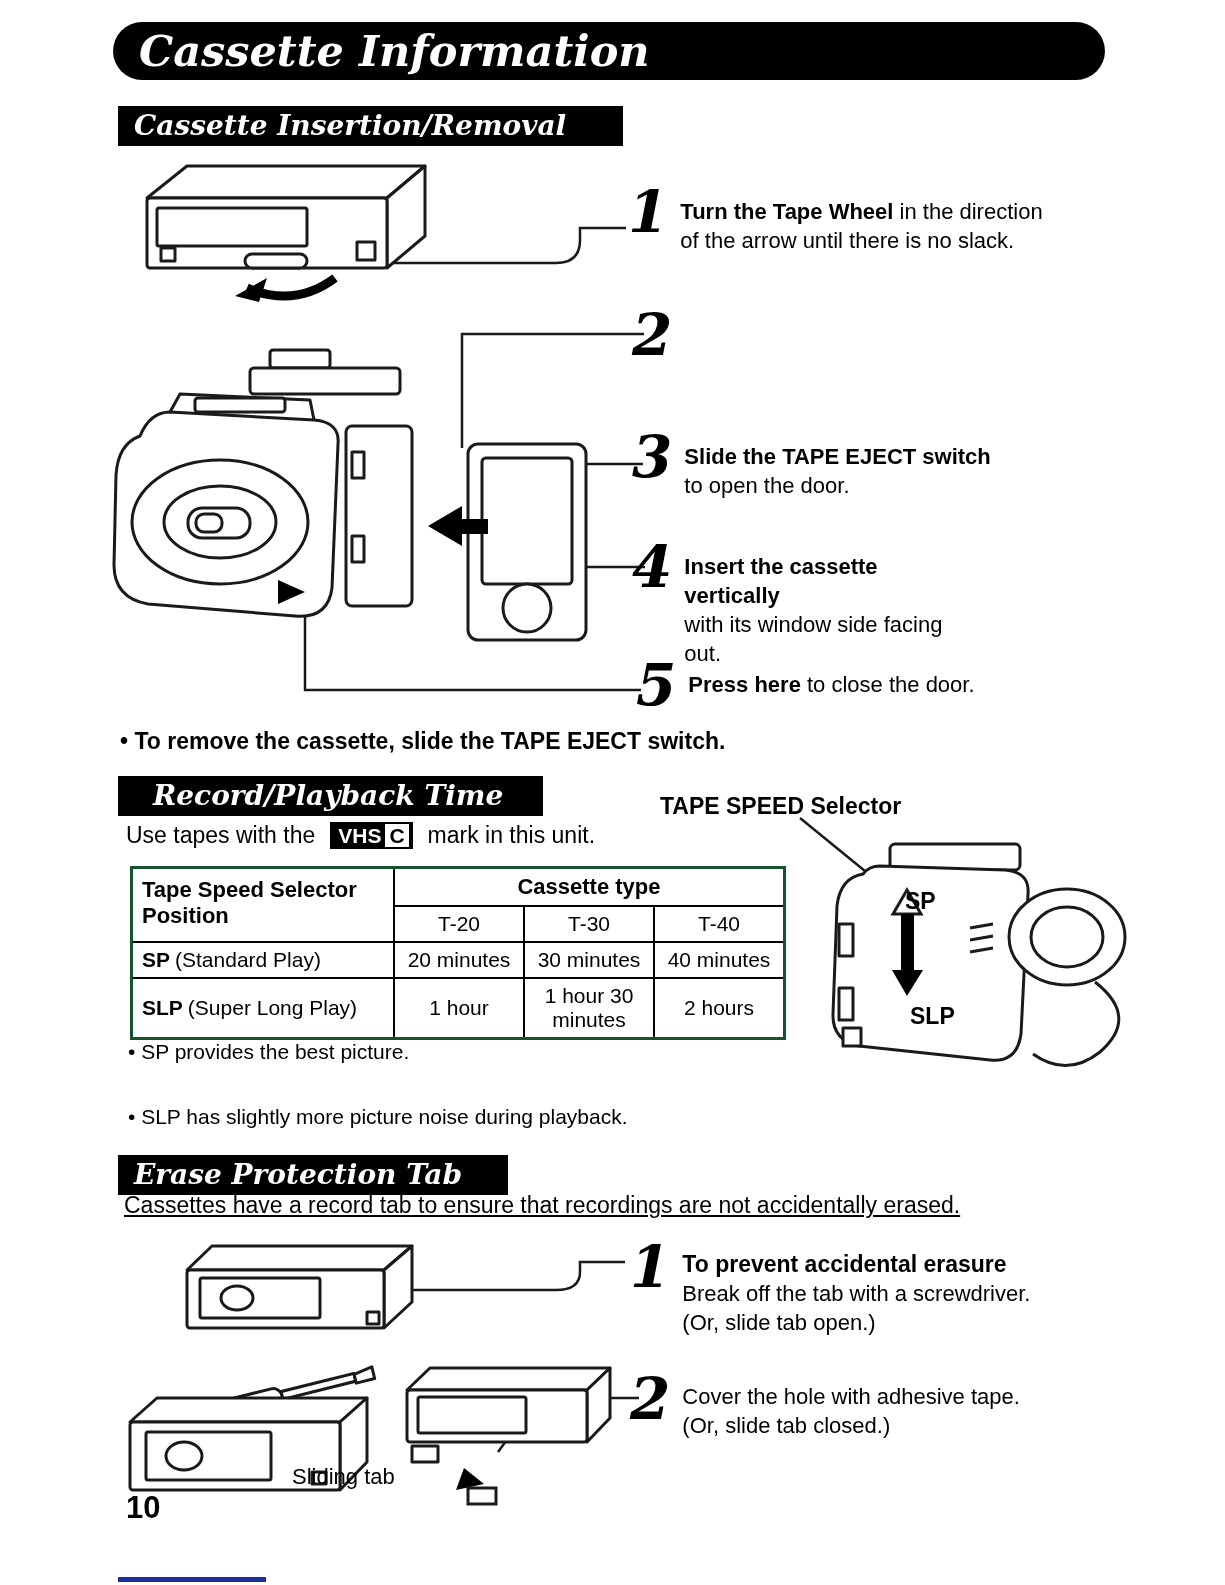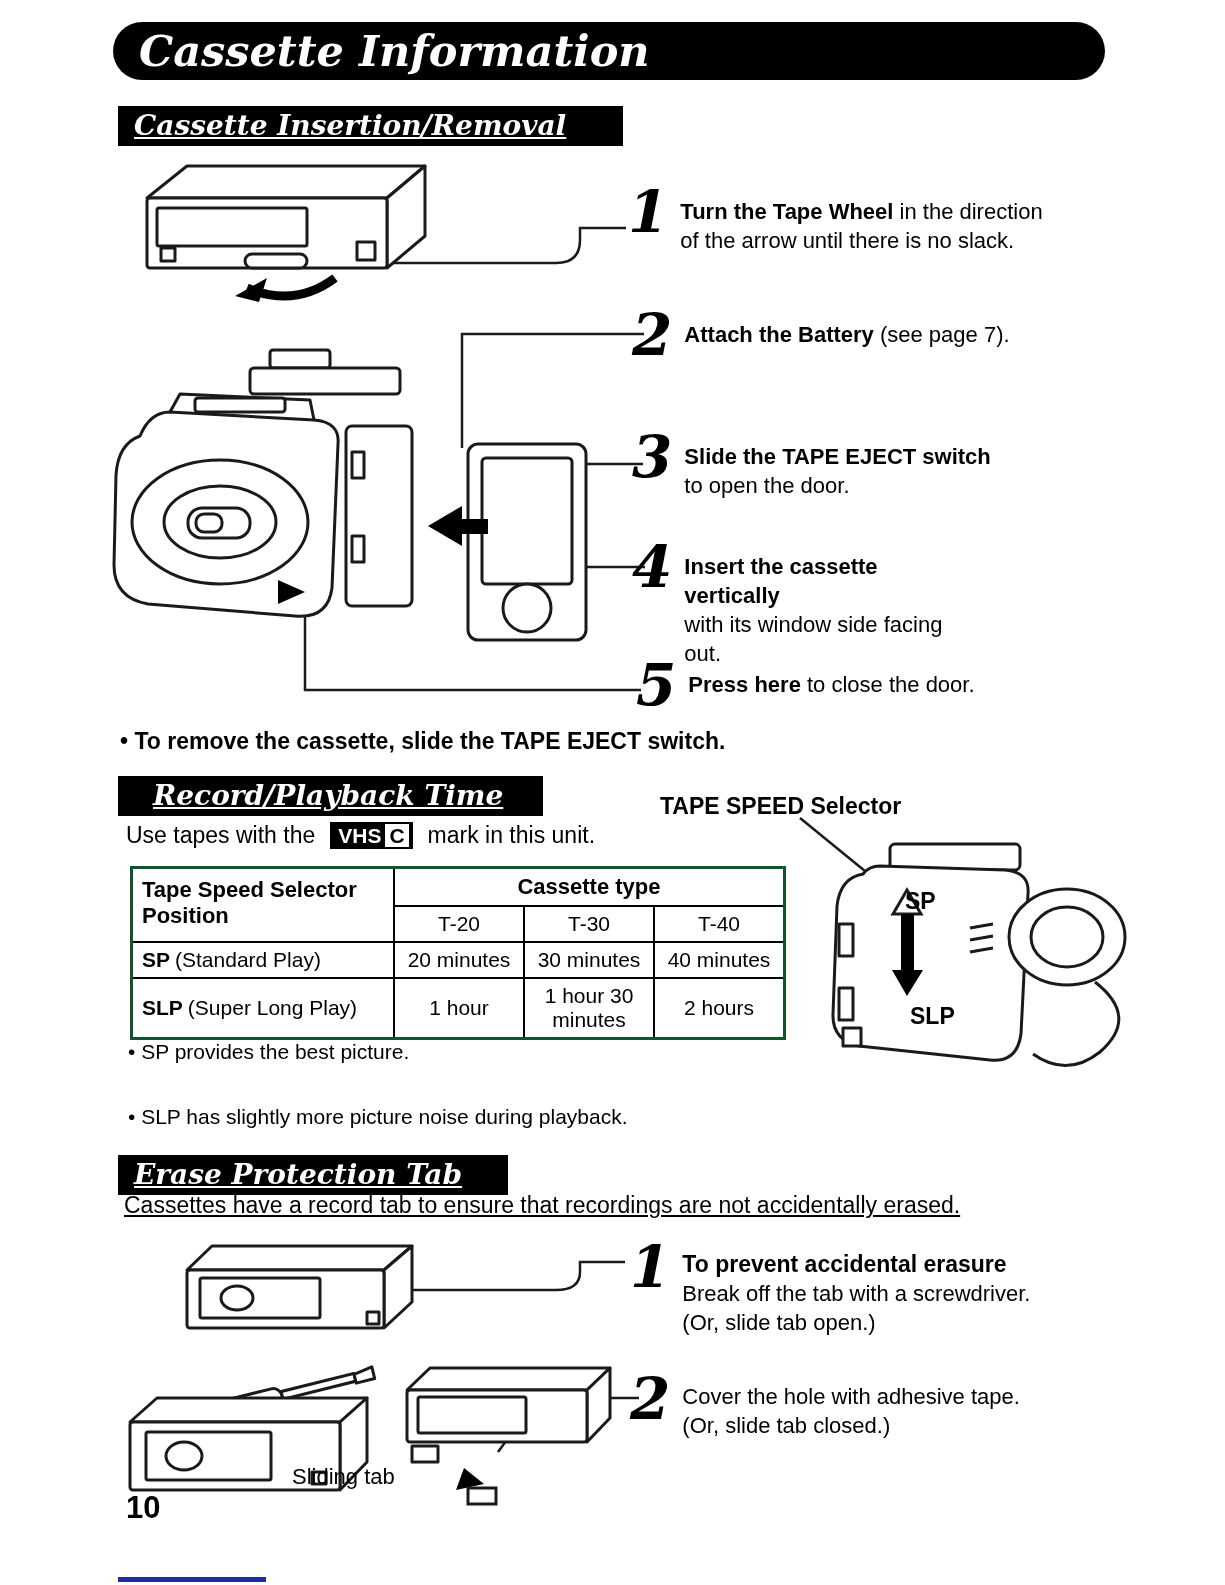--- a/index.html
+++ b/index.html
@@ -10,21 +10,21 @@
   }
   .title-banner {
     position:absolute; left:113px; top:22px; width:992px; height:58px;
     background:#000; border-radius:29px; color:#fff;
     font-family:"DejaVu Serif", serif; font-style:italic; font-weight:bold;
     font-size:43px; line-height:58px; padding-left:26px; box-sizing:border-box;
   }
   .sec-header {
     position:absolute; background:#000; color:#fff; height:40px;
     font-family:"DejaVu Serif", serif; font-style:italic; font-weight:bold;
-    font-size:28px; line-height:40px; padding:0 16px; box-sizing:border-box;text-decoration:underline;
+    font-size:28px; line-height:40px; padding:0 16px; box-sizing:border-box;
   }
   #sec-insertion { left:118px; top:106px; width:505px; }
   #sec-record    { left:118px; top:776px; width:425px;padding-left:35px; }
   #sec-erase     { left:118px; top:1155px; width:390px; }
 
   .connectors { position:absolute; left:0; top:0; width:1225px; height:1585px; pointer-events:none; }
   .illus { position:absolute; }
 
   .step { position:absolute; display:flex; align-items:flex-start; }
   .step-num {
@@ -138,21 +138,20 @@
     <rect x="362" y="179" width="26" height="15" fill="#000"></rect>
     <polygon points="178,240 205,252 178,264" fill="#000"></polygon>
   </svg>
 
   <div class="step" id="step1" style="left:628px; top:185px; width:430px;">
     <span class="step-num">1</span>
     <div class="step-text"><b>Turn the Tape Wheel</b><span> in the direction of the arrow until there is no slack.</span></div>
   </div>
   <div class="step" id="step2" style="left:632px; top:308px; width:470px;">
     <span class="step-num">2</span>
-    <div class="step-text"><b>Attach the Battery</b><span> (see page 7).</span></div>
   </div>
   <div class="step" id="step3" style="left:632px; top:430px; width:440px;">
     <span class="step-num">3</span>
     <div class="step-text"><b>Slide the TAPE EJECT switch</b><span class="blockrest">to open the door.</span></div>
   </div>
   <div class="step" id="step4" style="left:632px; top:540px; width:360px;">
     <span class="step-num">4</span>
     <div class="step-text" style="width:280px;"><b>Insert the cassette vertically</b><span class="blockrest">with its window side facing out.</span></div>
   </div>
   <div class="step" id="step5" style="left:636px; top:658px; width:430px;">

